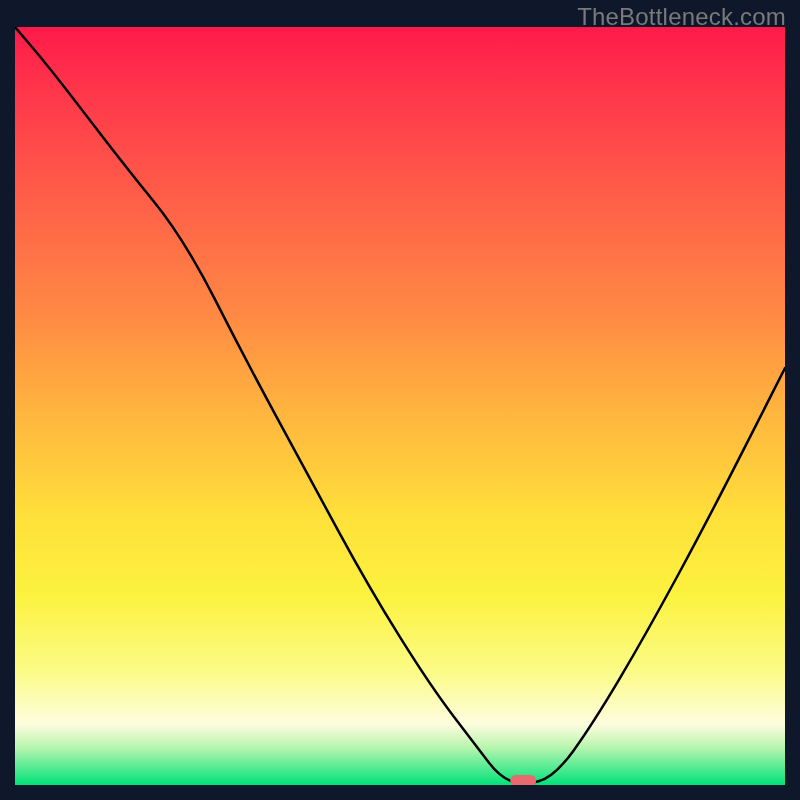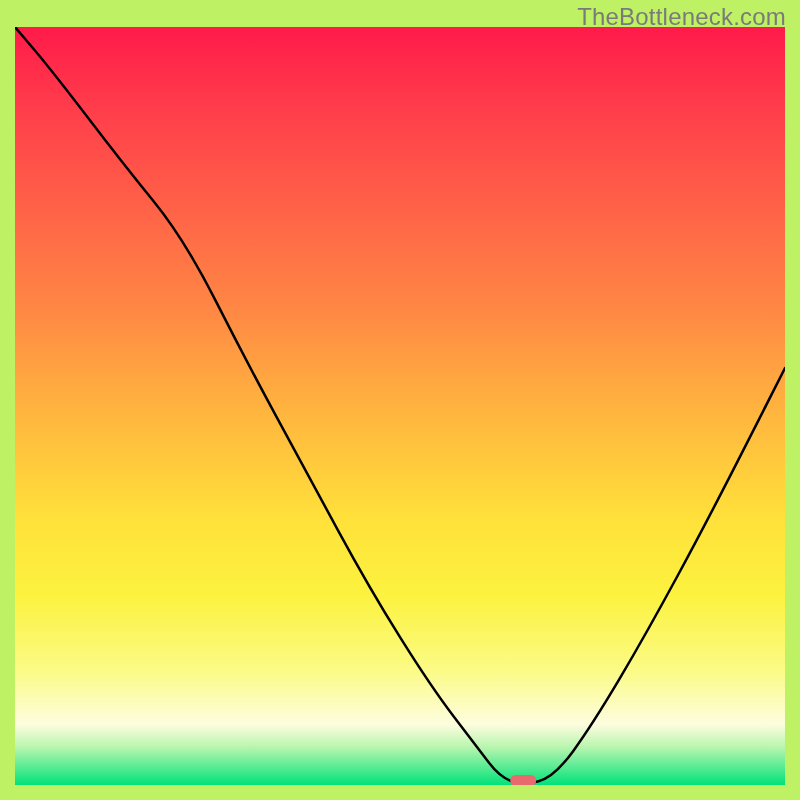--- a/index.html
+++ b/index.html
@@ -8,21 +8,21 @@
     width: 800px;
     height: 800px;
     background: #000;
     overflow: hidden;
     font-family: Arial, Helvetica, sans-serif;
   }
   .frame {
     position: relative;
     width: 800px;
     height: 800px;
-    background: #bef264;
+    background: #0f172a;
   }
   .plot-area {
     position: absolute;
     left: 15px;
     top: 27px;
     width: 770px;
     height: 758px;
     
     background: linear-gradient(
       to bottom,

